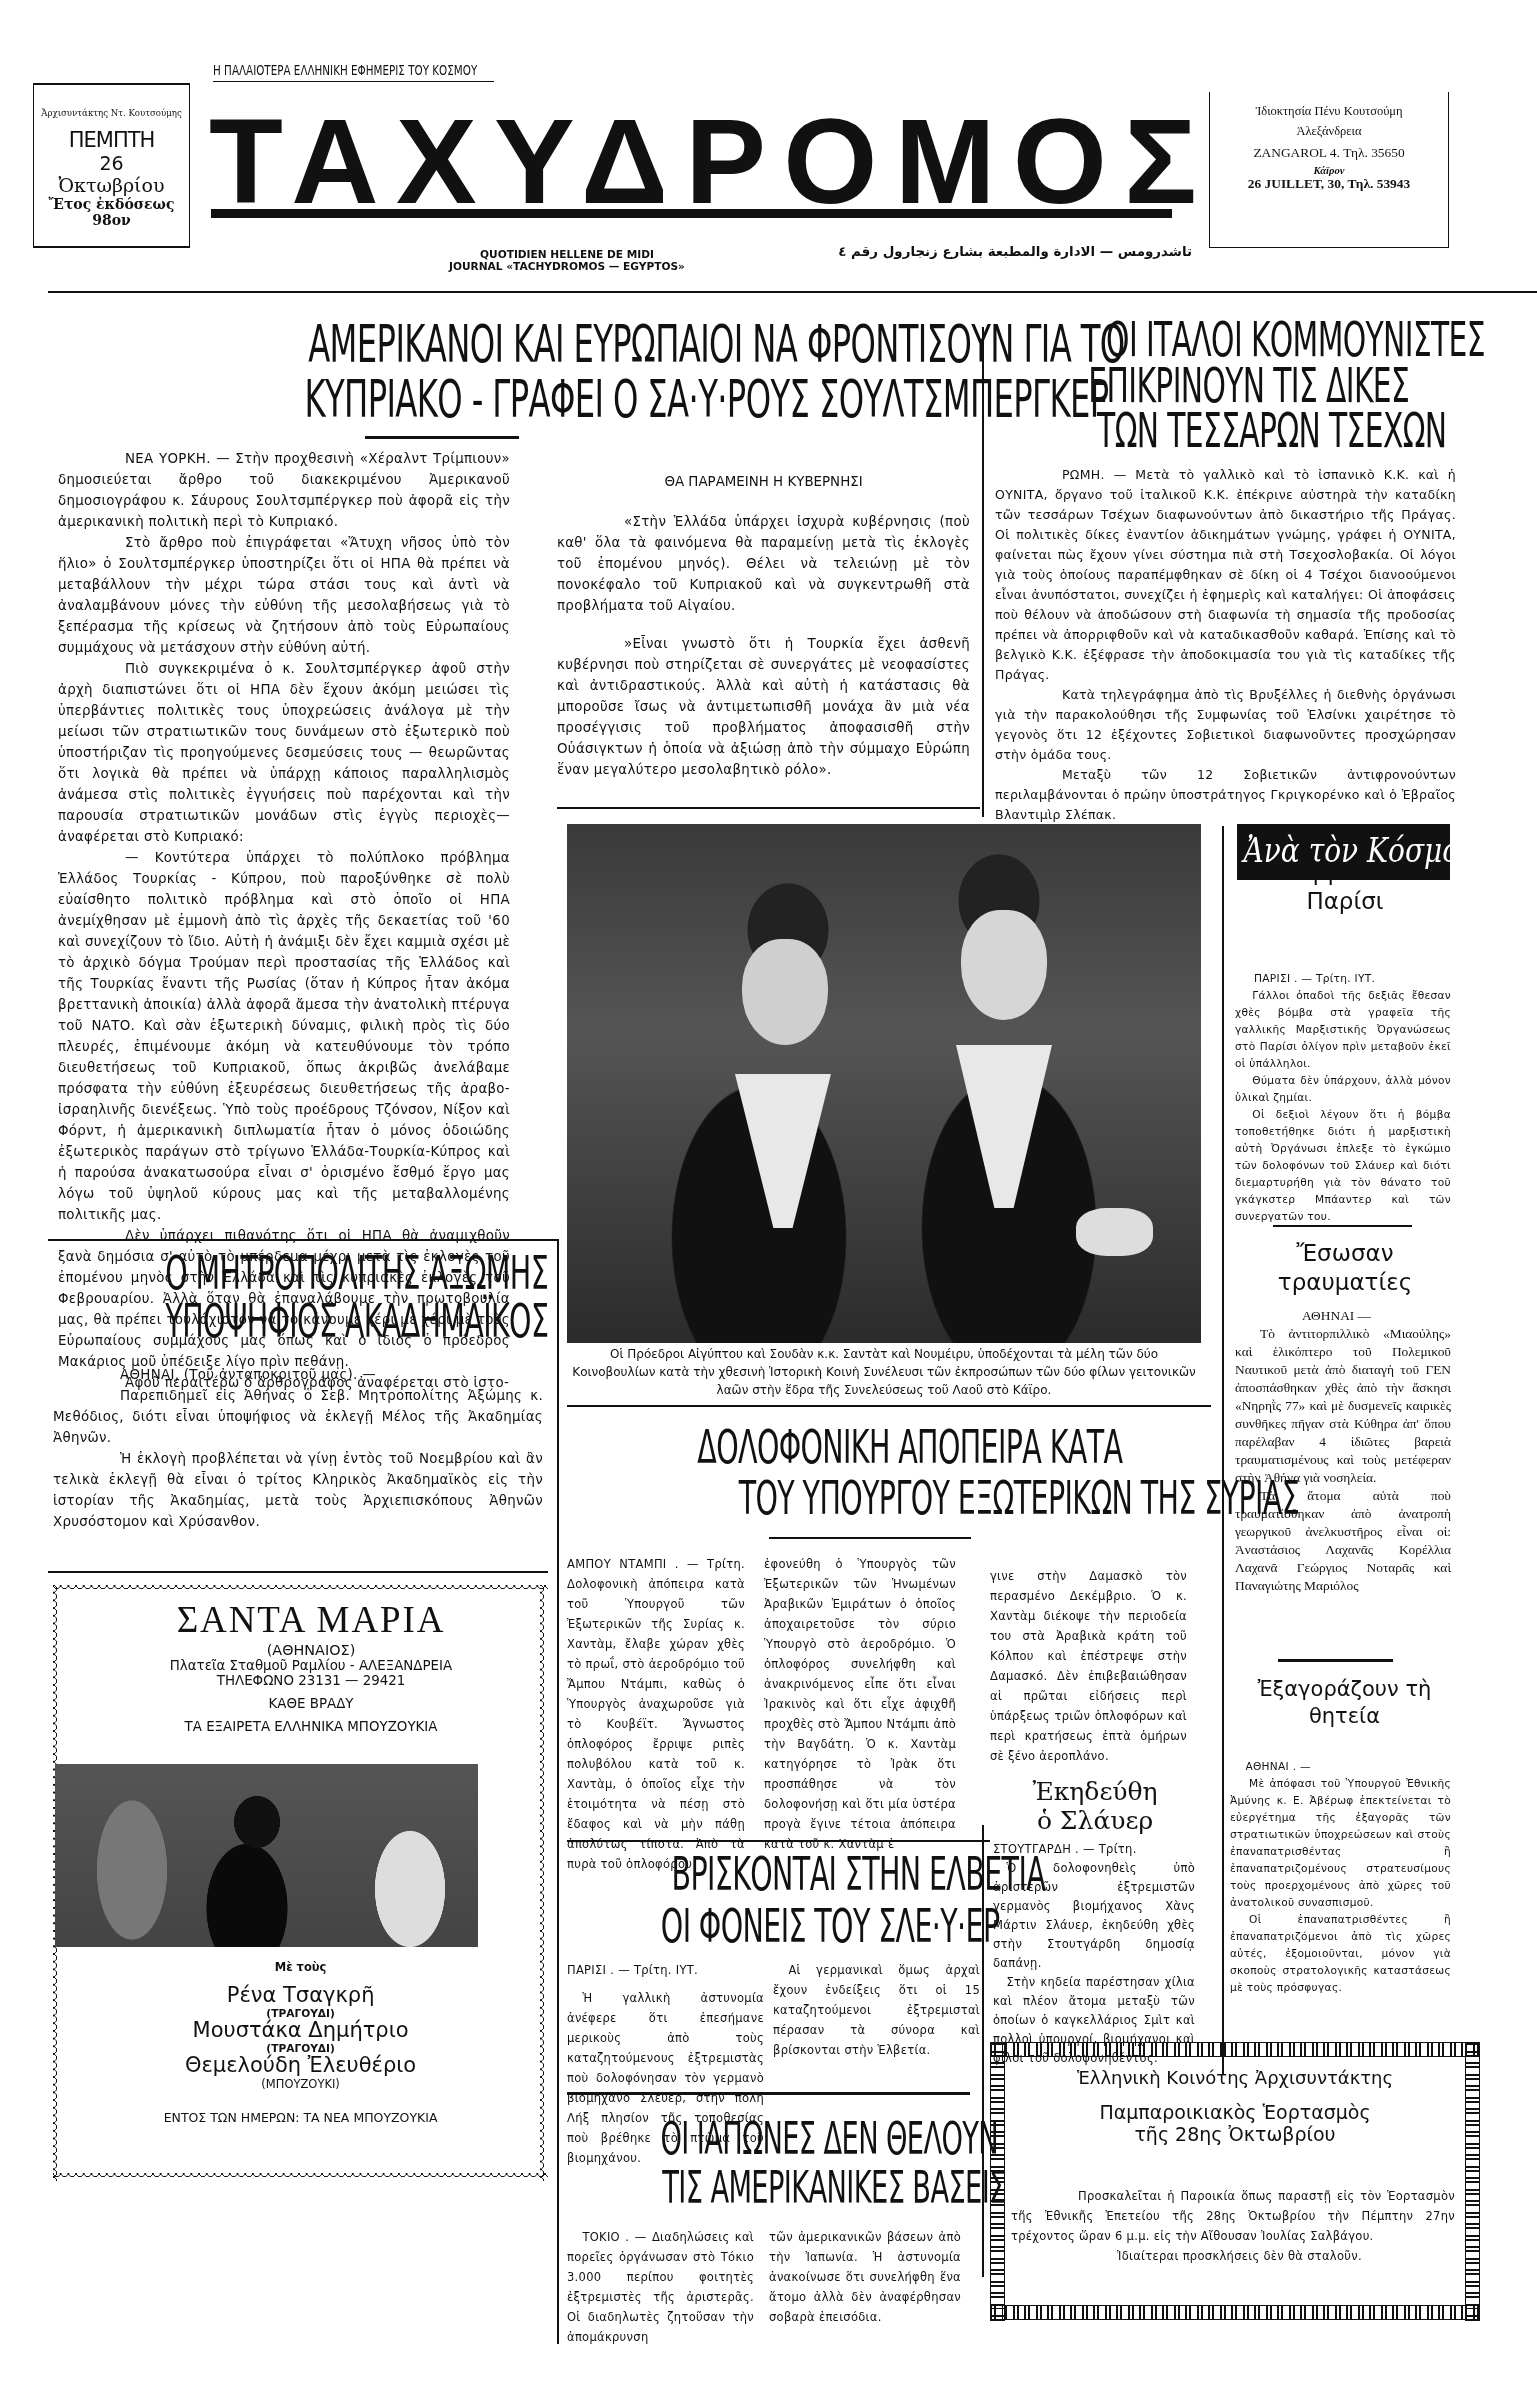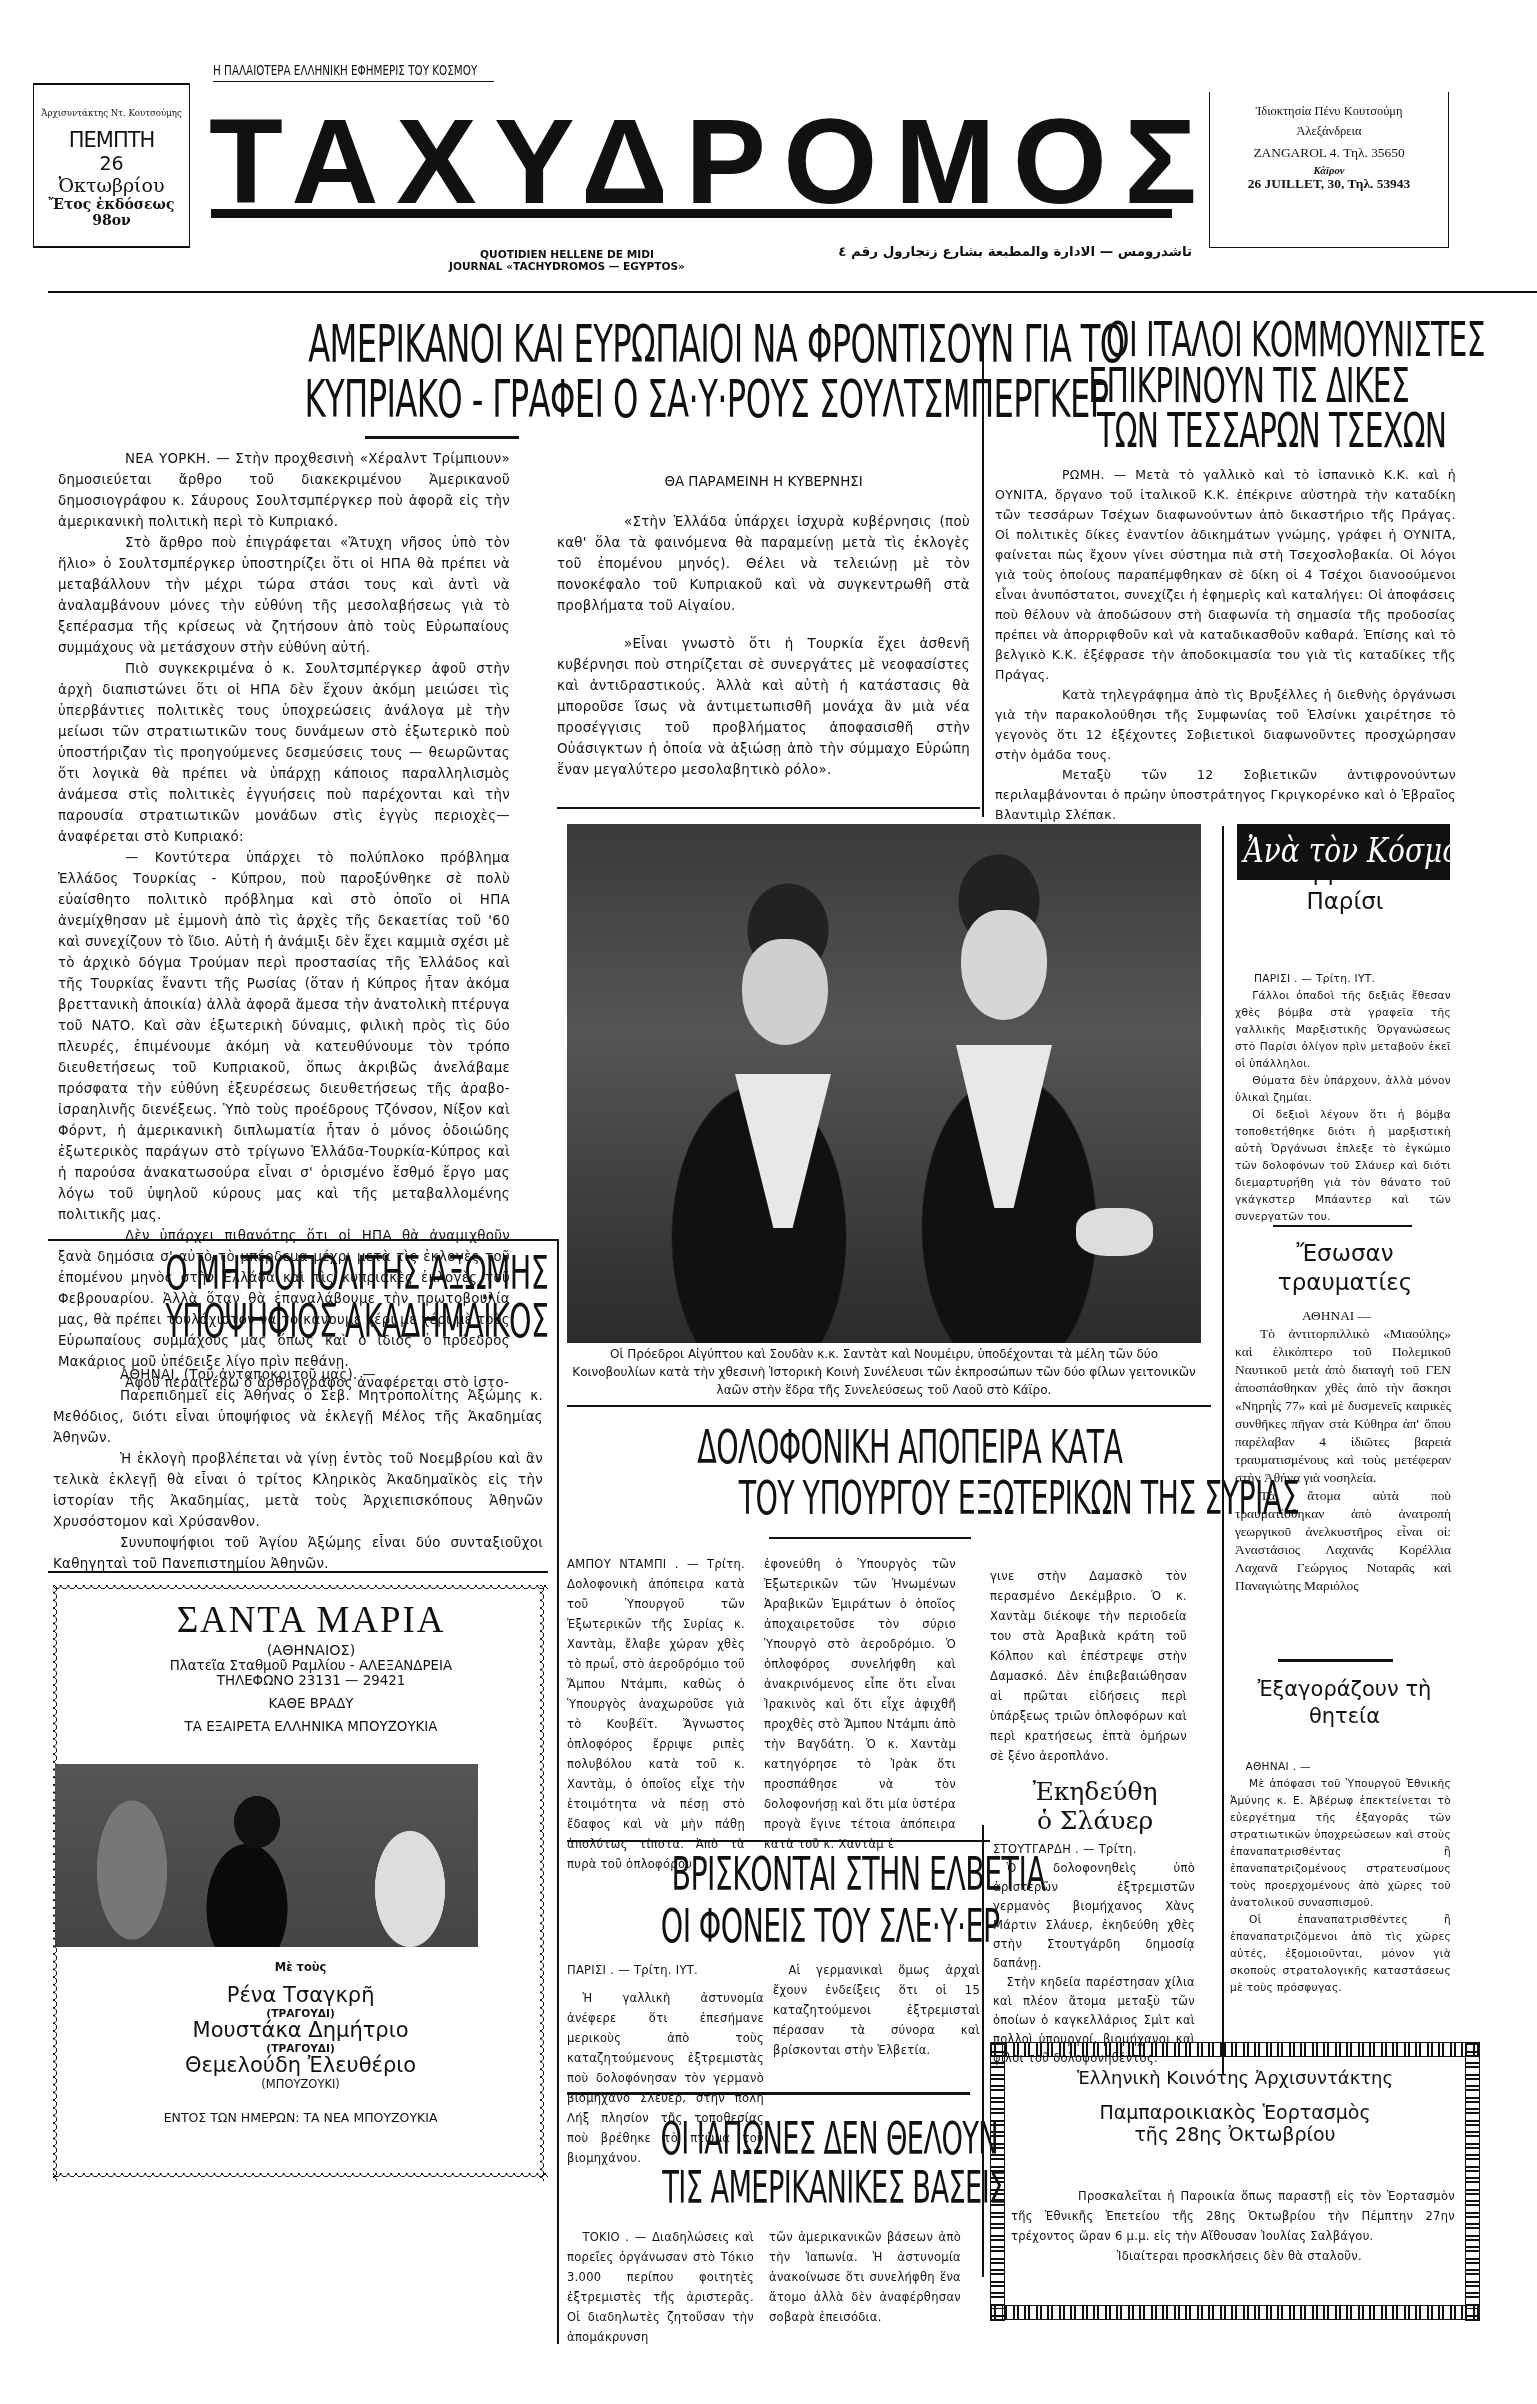--- a/index.html
+++ b/index.html
@@ -115,21 +115,20 @@
 
 <div class="rule" style="left:48px;top:1239px;width:509px;height:1.9px;"></div>
 <div class="abs hl" style="left:48px;top:1249px;width:500px;font-size:46px;line-height:1.05;">
   <div><span>Ο ΜΗΤΡΟΠΟΛΙΤΗΣ ΑΞΩΜΗΣ</span></div>
   <div><span>ΥΠΟΨΗΦΙΟΣ ΑΚΑΔΗΜΑΪΚΟΣ</span></div>
 </div>
 <div class="abs body" style="left:53px;top:1364px;width:490px;">
   <p>ΑΘΗΝΑΙ, (Τοῦ ἀνταποκριτοῦ μας). —</p>
   <p>Παρεπιδημεῖ εἰς Ἀθήνας ὁ Σεβ. Μητροπολίτης Ἀξώμης κ. Μεθόδιος, διότι εἶναι ὑποψήφιος νὰ ἐκλεγῇ Μέλος τῆς Ἀκαδημίας Ἀθηνῶν.</p>
   <p>Ἡ ἐκλογὴ προβλέπεται νὰ γίνῃ ἐντὸς τοῦ Νοεμβρίου καὶ ἂν τελικὰ ἐκλεγῇ θὰ εἶναι ὁ τρίτος Κληρικὸς Ἀκαδημαϊκὸς εἰς τὴν ἱστορίαν τῆς Ἀκαδημίας, μετὰ τοὺς Ἀρχιεπισκόπους Ἀθηνῶν Χρυσόστομον καὶ Χρύσανθον.</p>
-  <p>Συνυποψήφιοι τοῦ Ἁγίου Ἀξώμης εἶναι δύο συνταξιοῦχοι Καθηγηταὶ τοῦ Πανεπιστημίου Ἀθηνῶν.</p>
 </div>
 <div class="vrule" style="left:557px;top:1239px;height:1105px;"></div>
 
 <div class="rule" style="left:48px;top:1571px;width:500px;height:1.9px;"></div>
 <div class="abs" style="left:53px;top:1585px;width:495px;height:596px;">
   <div class="wavy-h" style="left:0;top:0;width:495px;"></div>
   <div class="wavy-h" style="left:0;top:588px;width:495px;"></div>
   <div class="wavy-v" style="left:0;top:0;height:596px;"></div>
   <div class="wavy-v" style="left:487px;top:0;height:596px;"></div>
   <div class="center" style="position:absolute;left:20px;top:13.4px;width:476px;">

